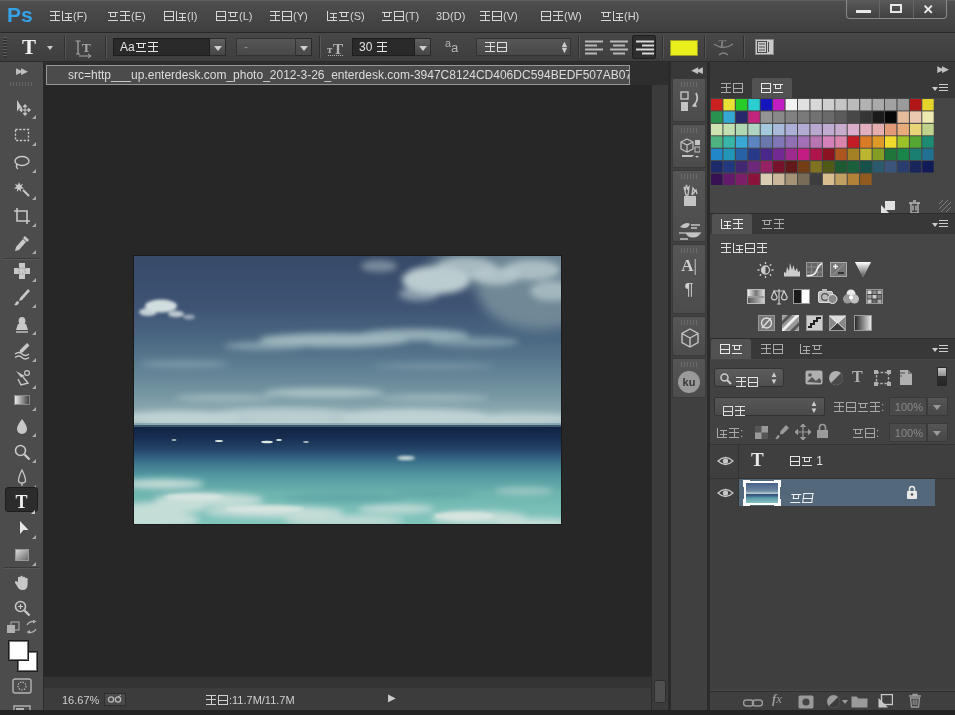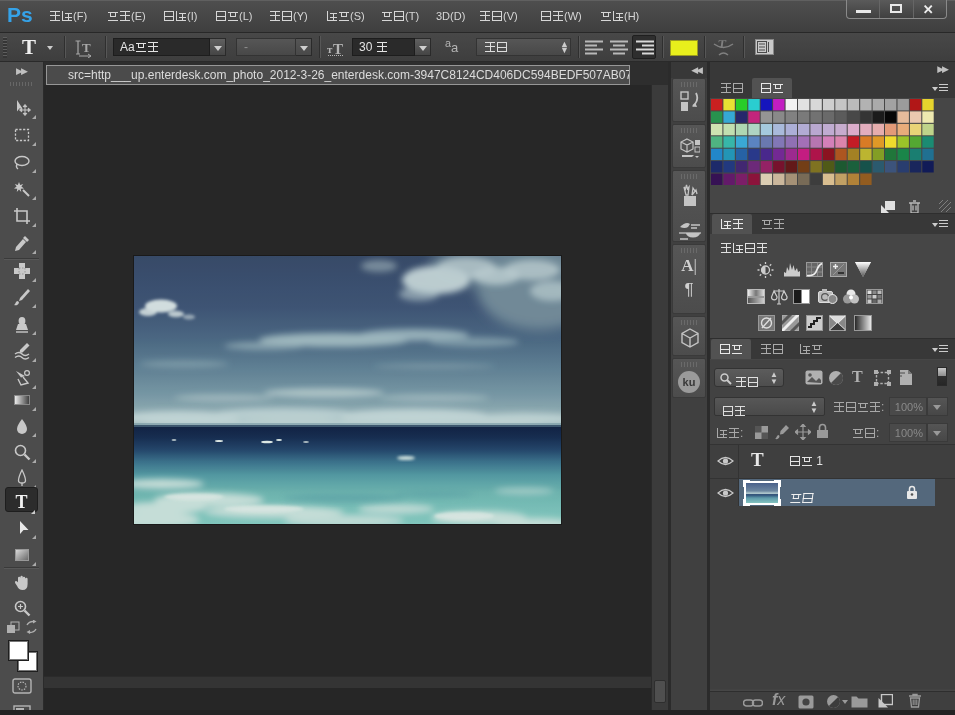--- a/index.html
+++ b/index.html
@@ -427,20 +427,30 @@
 </g>
 <rect width="427" height="268" fill="#10141c" opacity="0.05"></rect>
 </svg>
 </div>
     </div>
 <div class="abs" id="vscroll">
       <div style="position:absolute;left:2px;top:595px;width:12px;height:23px;background:#4f4f4f;border:1px solid #2e2e2e;border-radius:2px"></div>
     </div>
 <div class="abs" style="left:44px;top:676px;width:607px;height:12px;background:#343434;border-top:1px solid #2b2b2b"></div>
 <div class="abs" id="sep1"></div>
+<div class="abs" id="statusbar">
+ <span style="position:absolute;left:18px;top:6px">16.67%</span>
+ <span style="position:absolute;left:60px;top:5px;width:22px;height:13px;background:#4a4a4a;border:1px solid #2e2e2e"><svg width="20" height="11" viewBox="0 0 20 11">
+          <circle cx="6" cy="5.5" r="2.6" fill="none" stroke="#bbb" stroke-width="1.3"></circle>
+          <circle cx="13" cy="5.5" r="2.6" fill="none" stroke="#bbb" stroke-width="1.3"></circle>
+          <path d="M13 3 l3 -2" stroke="#bbb"></path>
+        </svg></span>
+ <span style="position:absolute;left:161px;top:6px;--c:#cfcfcf"><i class="cn a"></i><i class="cn b"></i>:11.7M/11.7M</span>
+ <span style="position:absolute;left:344px;top:4px;color:#ccc;font-size:10px">▶</span>
+</div>
 <div class="abs" id="dock">
  <div style="position:absolute;left:0;top:0;width:36px;height:16px;background:#383838">
         <span style="position:absolute;right:6px;top:3px;color:#c0c0c0;font-size:9px;letter-spacing:-2px">◀◀</span>
       </div>
  <div class="dgrp" style="top:16px;height:44px"><div class="grips"></div><svg style="margin:4px 7px" width="20" height="22" viewBox="0 0 20 22">
           <rect x="1" y="1" width="7" height="7" fill="none" stroke="#c4c4c4" stroke-width="1.4"></rect>
           <rect x="1" y="11" width="7" height="9" fill="#c4c4c4"></rect>
           <path d="M16 2 q3 6 -1 11 l-2 2" fill="none" stroke="#c4c4c4" stroke-width="1.8"></path>
           <path d="M15.5 12 l-3.5 3.5 5 .5z" fill="#c4c4c4"></path>
         </svg></div>
@@ -841,21 +851,21 @@
             <path d="M3.5 6 v-2 a2.5 2.5 0 0 1 5 0 v2" fill="none" stroke="#e8e8e8" stroke-width="1.5"></path>
             <circle cx="6" cy="9.5" r="1.3" fill="#555"></circle>
           </svg>
  </div>
 </div>
 <div style="position:absolute;left:0;top:629px;width:245px;height:19px;background:#3f3f3f;border-top:1px solid #2e2e2e">
  <svg style="position:absolute;left:33px;top:6px" width="20" height="10" viewBox="0 0 20 10">
           <rect x="0.5" y="2" width="10" height="6" rx="3" fill="none" stroke="#9a9a9a" stroke-width="1.5"></rect>
           <rect x="9.5" y="2" width="10" height="6" rx="3" fill="none" stroke="#9a9a9a" stroke-width="1.5"></rect>
         </svg>
-<span style="position:absolute;left:62px;top:-1px;color:#9a9a9a;font-size:16px;font-style:italic;font-family:Liberation Sans, sans-serif"><b>f</b>x</span>
+<span style="position:absolute;left:62px;top:-1px;color:#9a9a9a;font-size:13px;font-style:italic;font-family:Liberation Serif, serif"><b>f</b>x</span>
 <svg style="position:absolute;left:88px;top:3px" width="16" height="14" viewBox="0 0 16 14">
           <rect x="0.5" y="0.5" width="15" height="13" rx="1.5" fill="#9a9a9a"></rect>
           <circle cx="8" cy="7" r="3.6" fill="#444"></circle>
         </svg>
 <svg style="position:absolute;left:116px;top:2px" width="15" height="15" viewBox="0 0 15 15">
           <circle cx="7.5" cy="7.5" r="6.5" fill="#9a9a9a"></circle>
           <path d="M2.9 12.1 A6.5 6.5 0 0 0 12.1 2.9z" fill="#3c3c3c"></path>
         </svg>
 <span style="position:absolute;left:132px;top:8px;border:3px solid transparent;border-top:4px solid #9a9a9a"></span>
 <svg style="position:absolute;left:141px;top:3px" width="17" height="13" viewBox="0 0 17 13">

